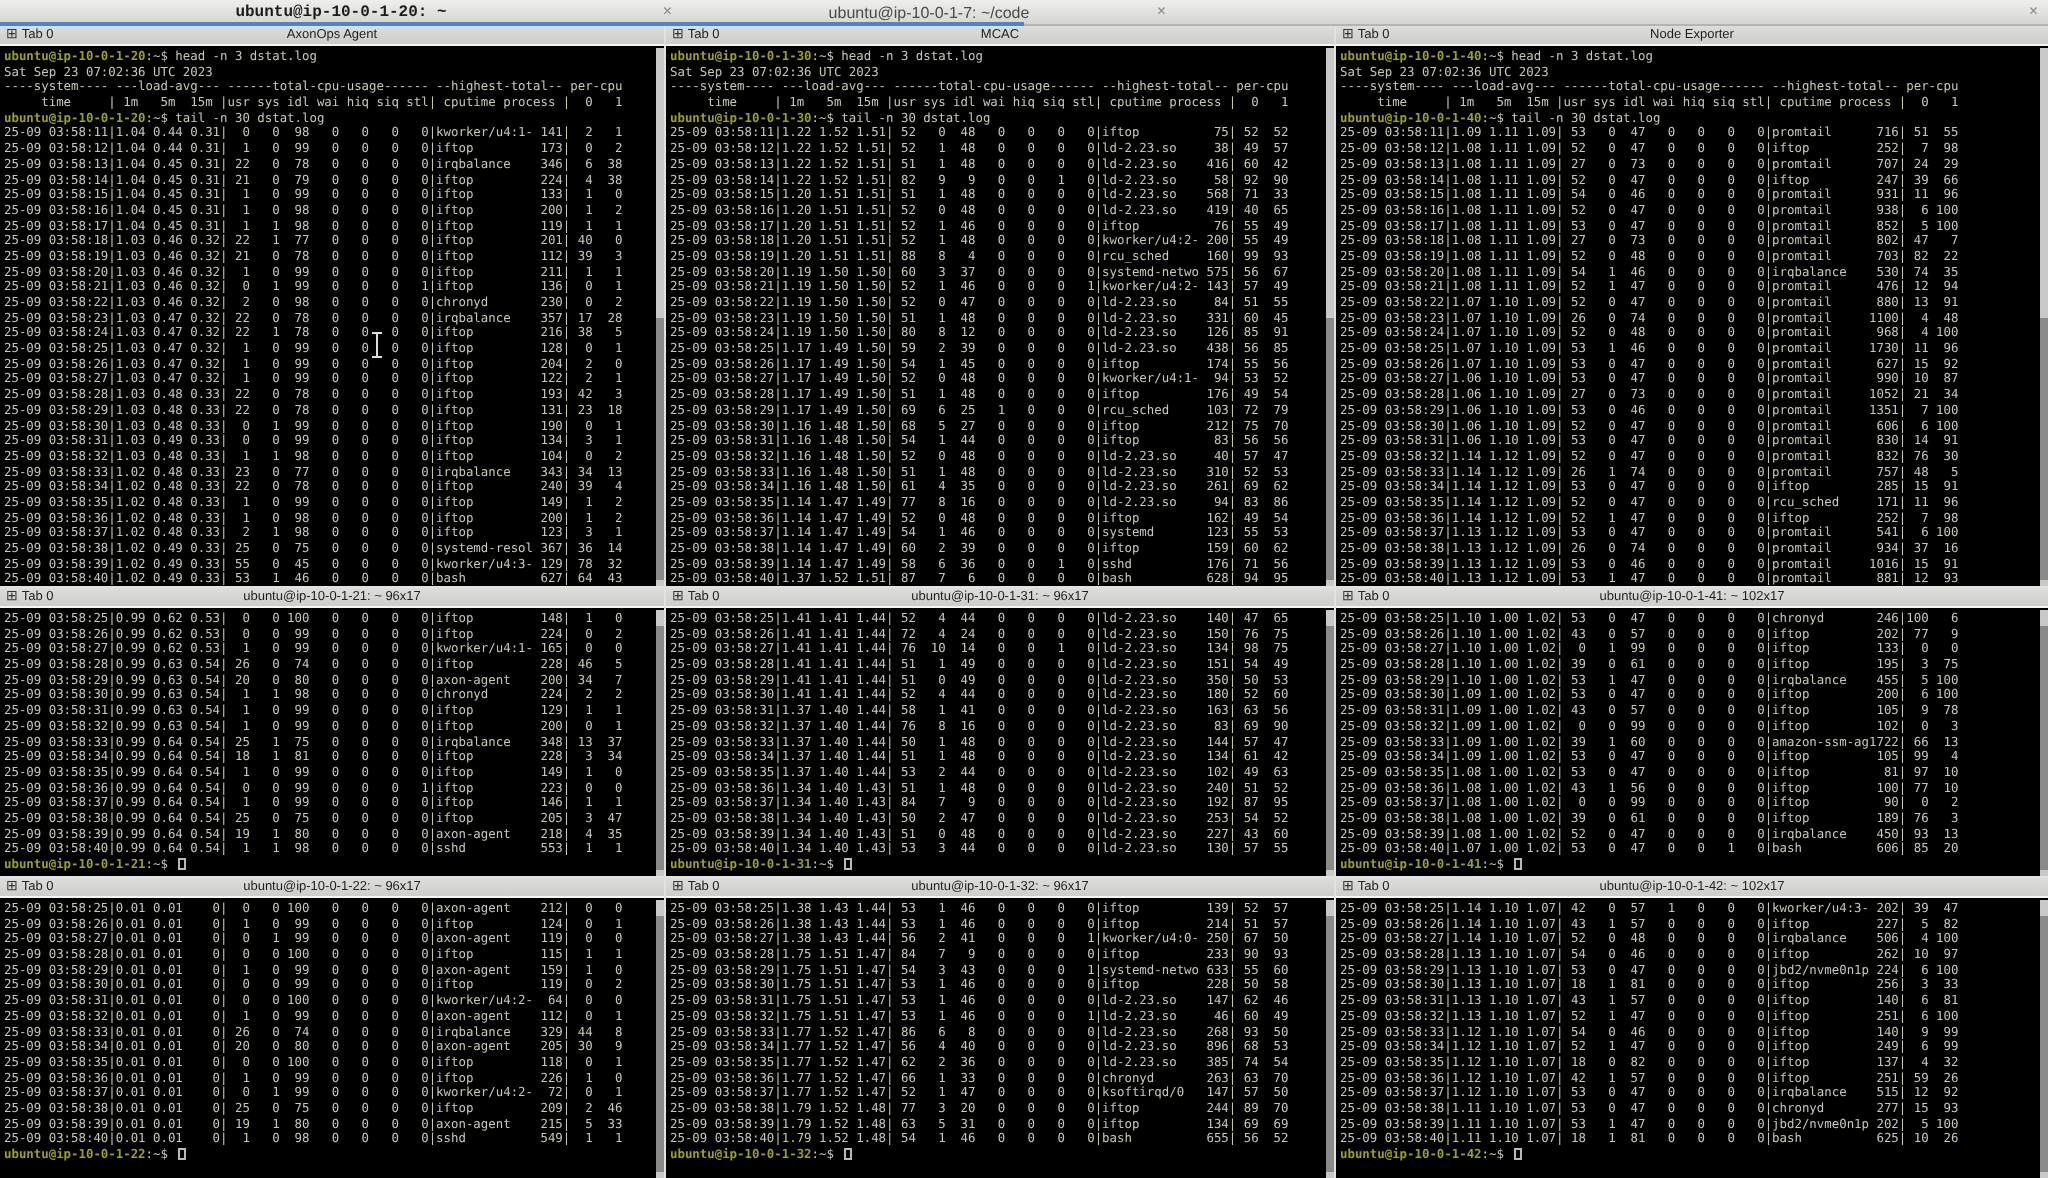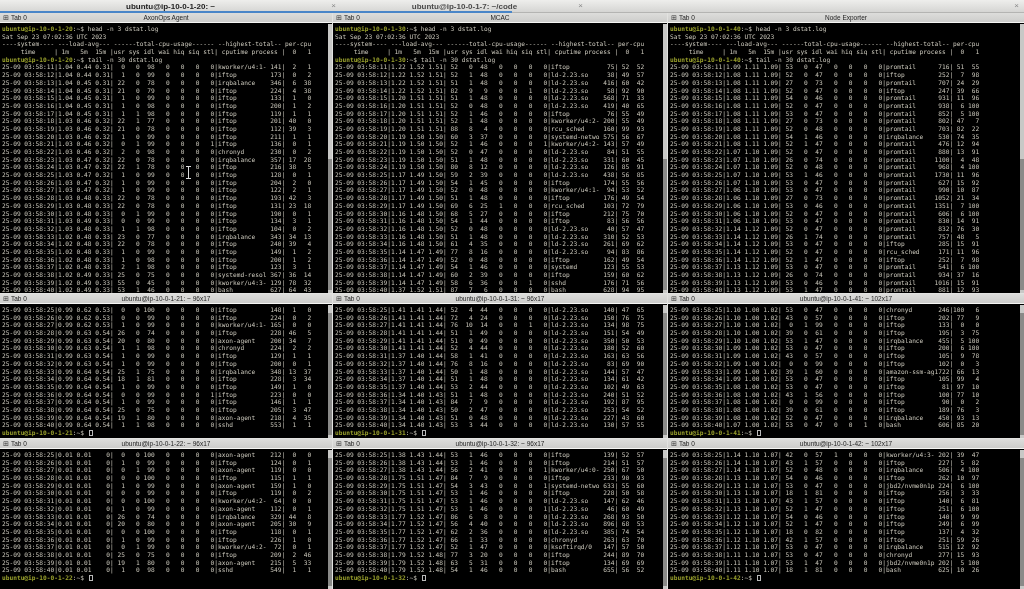--- a/index.html
+++ b/index.html
@@ -4,22 +4,22 @@
 <style>
   * { box-sizing: border-box; margin: 0; padding: 0; }
   html,body { width:1024px; height:589px; overflow:hidden; background:#141414;
               font-family:"Liberation Sans", sans-serif; }
 
   
   .topbar { position:relative; height:13px; width:1024px; display:flex;
             background:linear-gradient(#eeeeec,#d5d5d3); border-bottom:1px solid #b4b4b2; }
   .win { position:relative; display:flex; align-items:center; justify-content:center;
          height:100%; font-size:8px; color:#4a4a4a; white-space:nowrap; overflow:hidden; }
-  .win .wtitle { padding:0 14px;font-weight:bold; }
-  .win.active .wtitle { font-weight:bold; color:#1c1c1c; }
+  .win .wtitle { padding:0 14px; }
+  .win.active .wtitle { font-weight:bold; color:#1c1c1c;font-family:Liberation Mono, monospace; }
   .win .close { position:absolute; right:5px; top:0; line-height:12px; font-size:8px; color:#8a8a8a; }
   .underline { position:absolute; left:0; bottom:-1px; width:512px; height:2px; background:#4a86c8; }
 
   
   .grid { display:grid; width:1024px; height:576px;
           grid-template-columns:332px 334px 356px;
           grid-template-rows:280px 144px 150px;
           gap:1px; background:#e2e2e0; }
   .pane { position:relative; background:#000; overflow:hidden; }
   .ptitle { position:relative; height:10px; background:linear-gradient(#dddddb,#cdcdcb);

